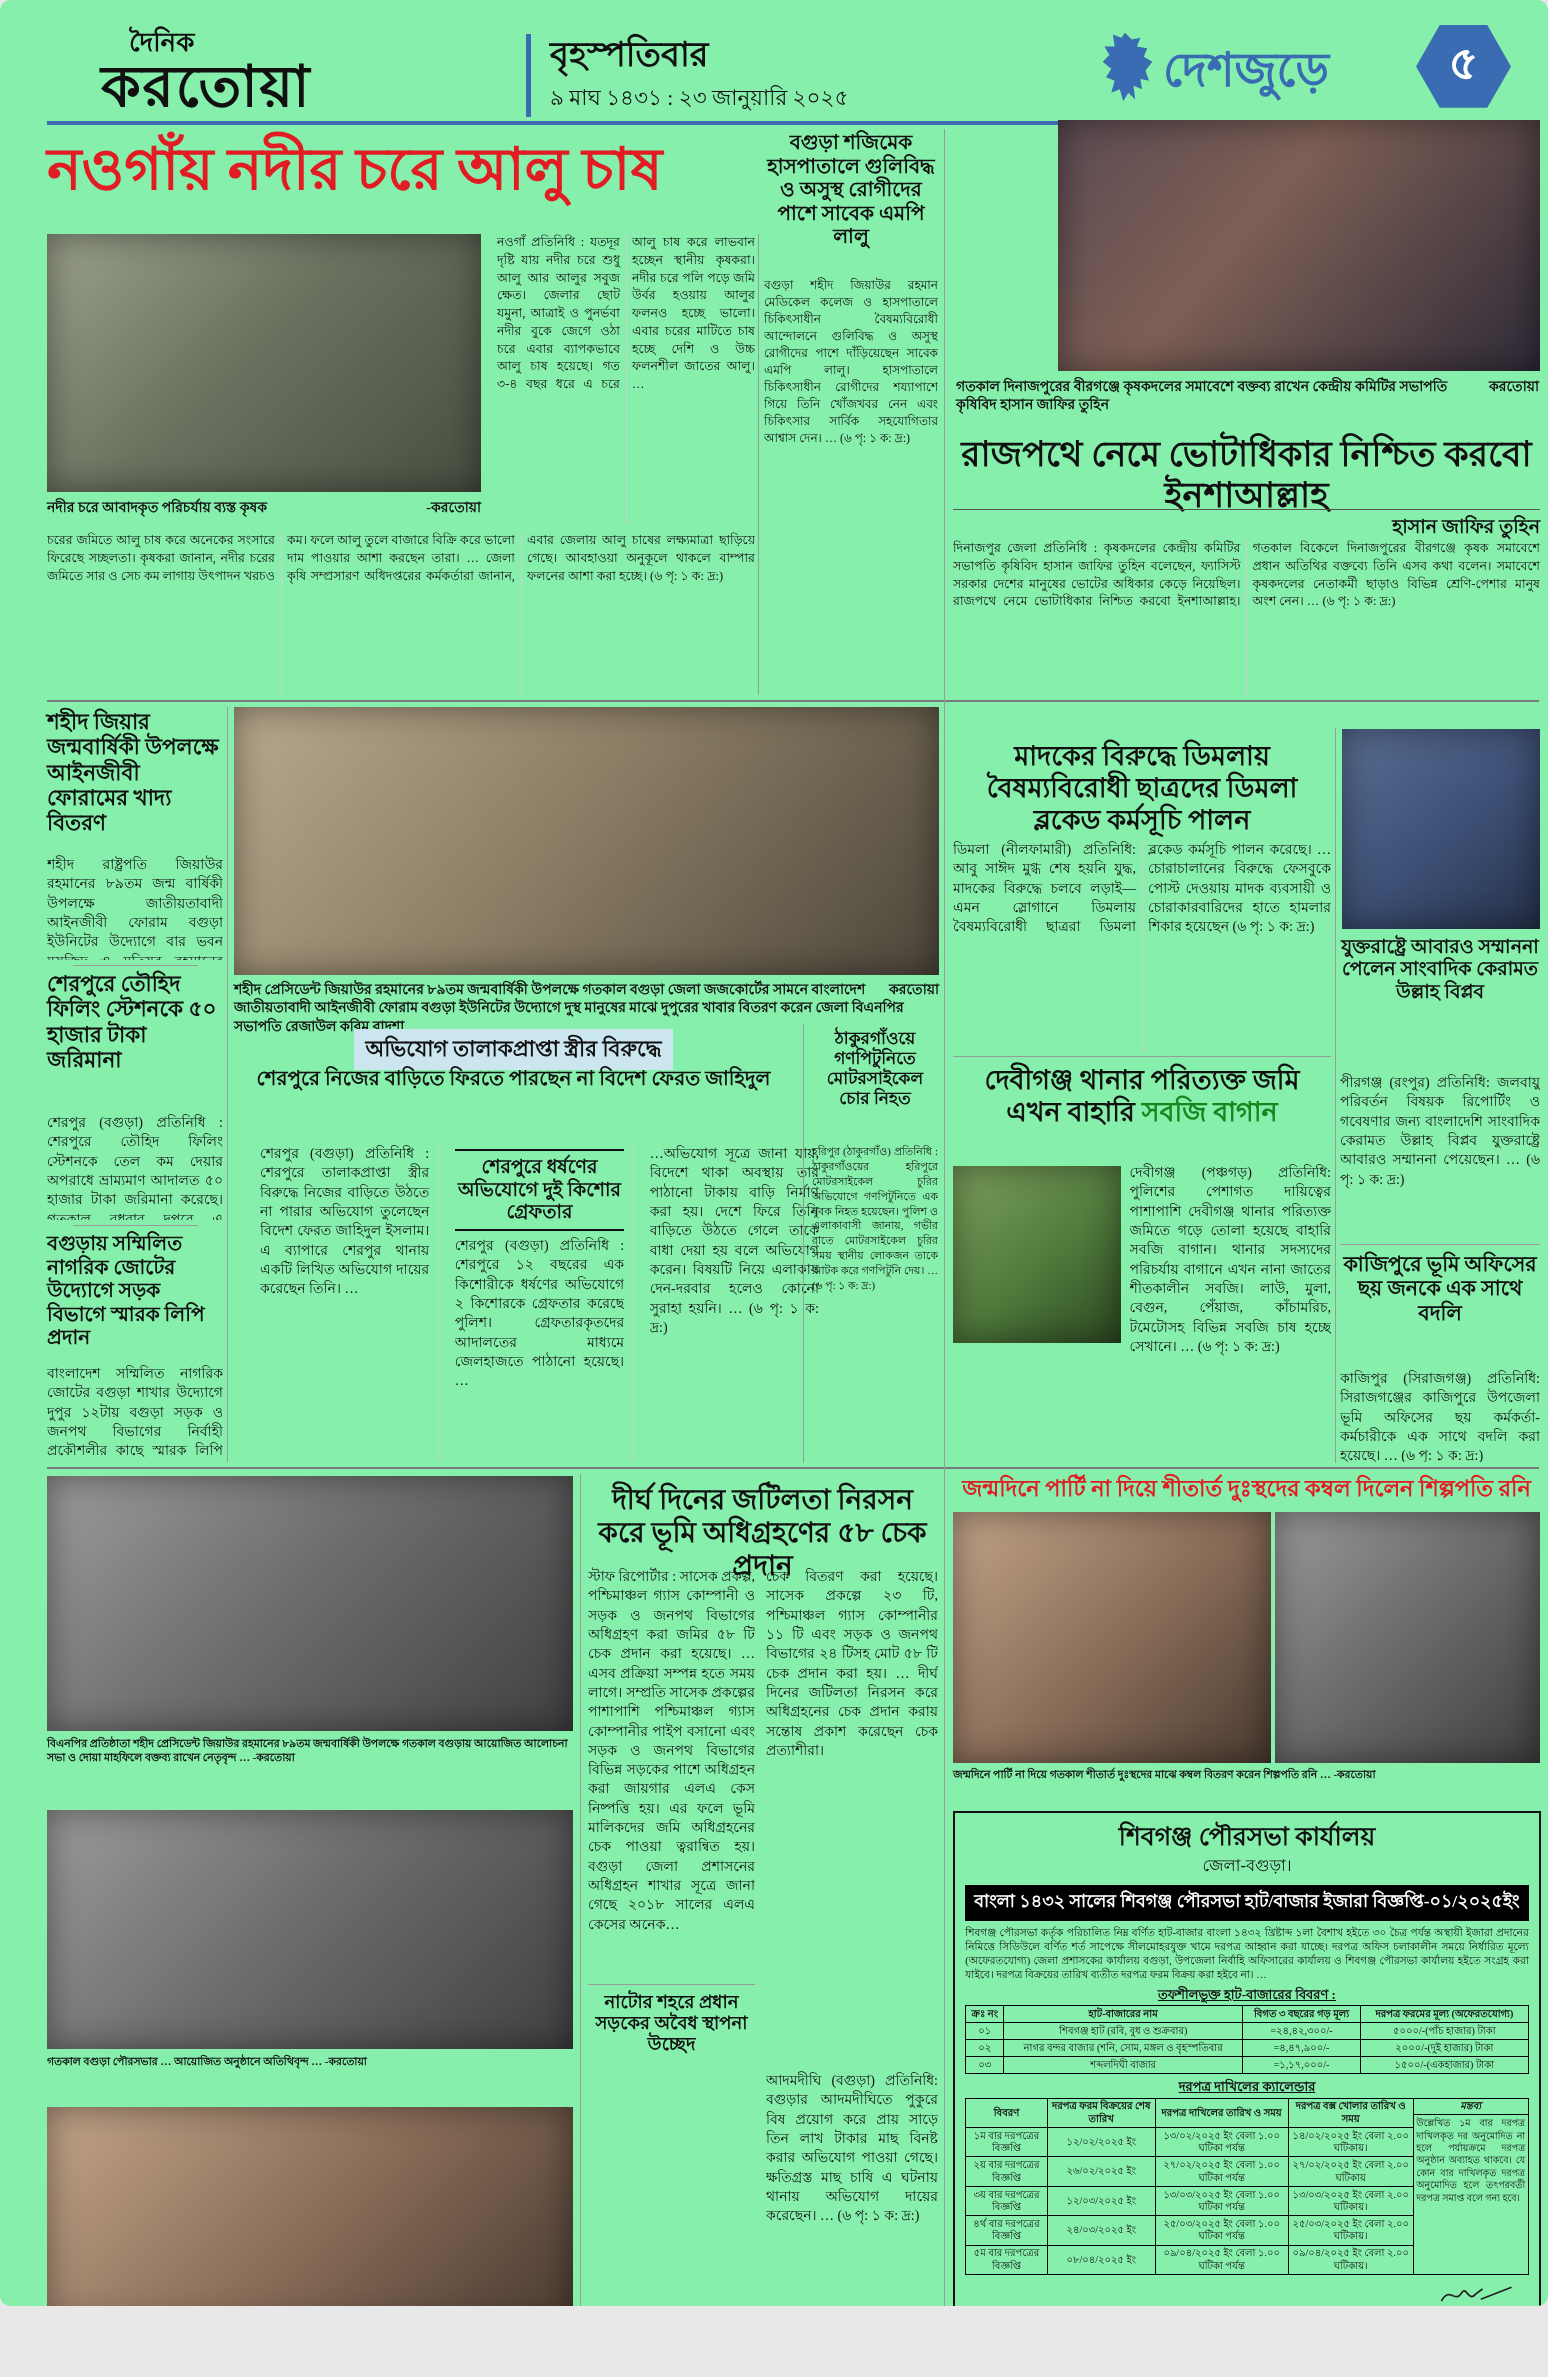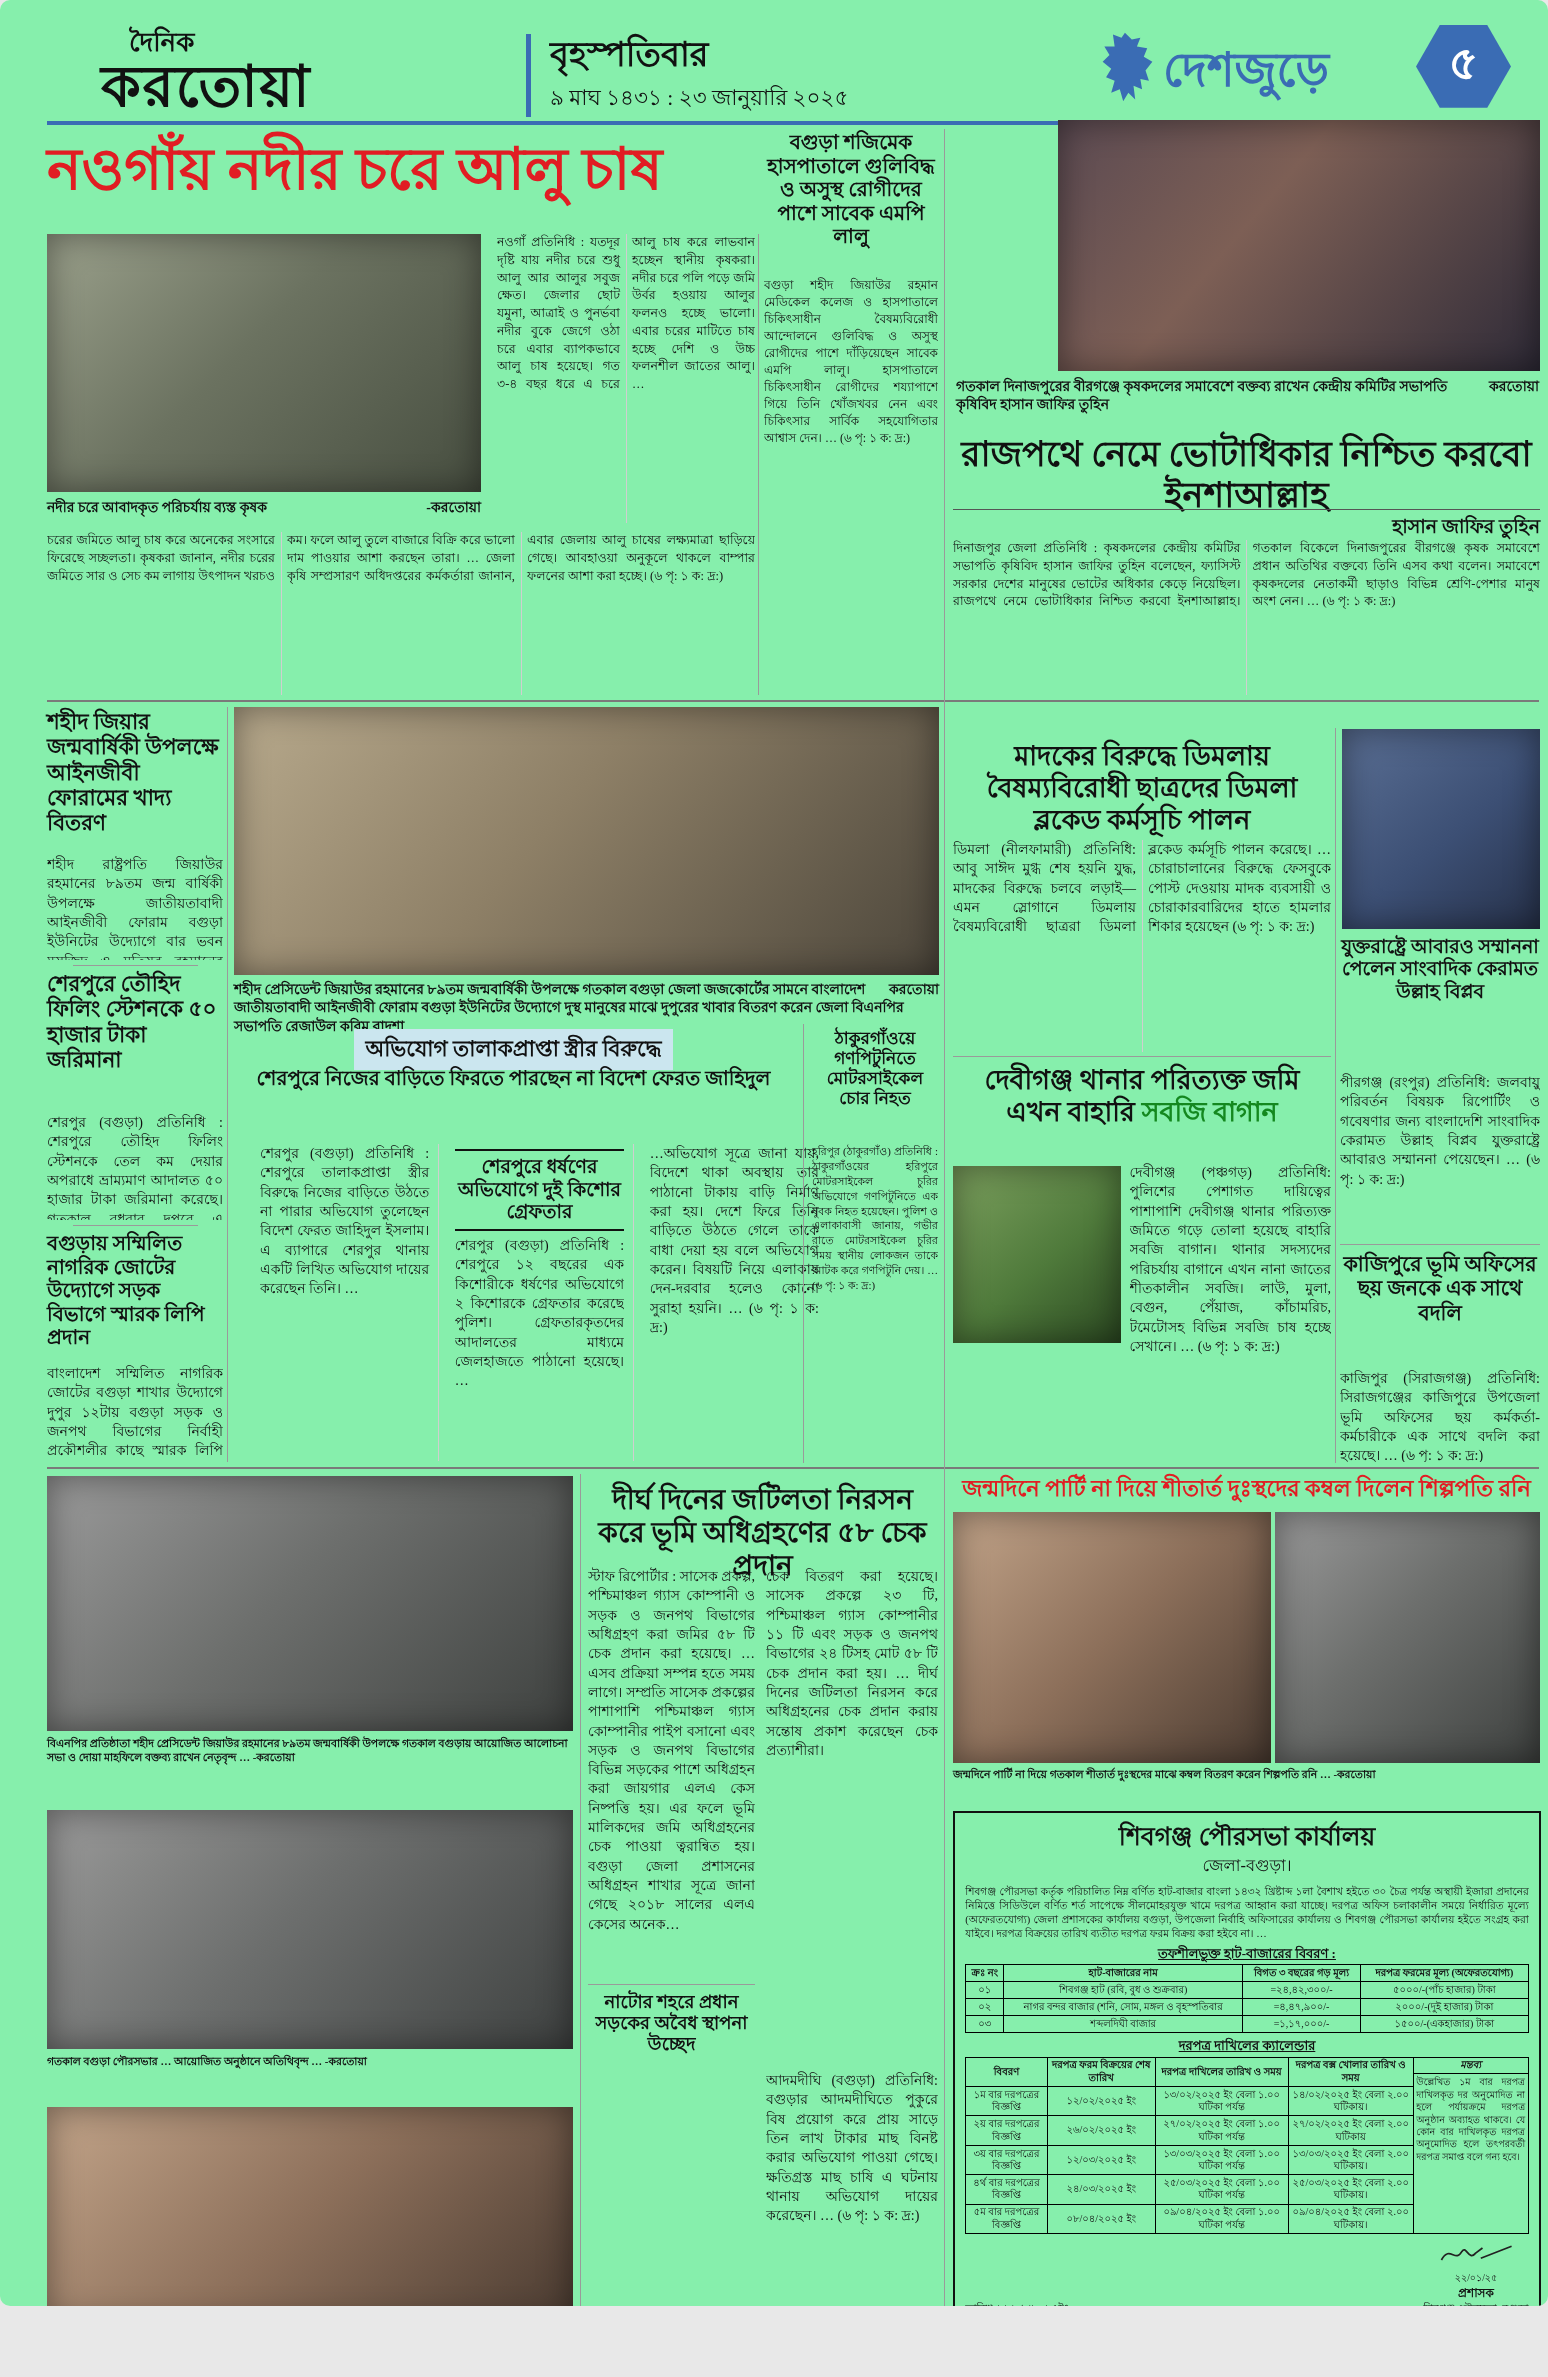--- a/index.html
+++ b/index.html
@@ -160,20 +160,21 @@
   <div class="abs hl center" style="left:953px;top:1476px;width:587px;font-size:22.4px;color:#e11d23;">জন্মদিনে পার্টি না দিয়ে শীতার্ত দুঃস্থদের কম্বল দিলেন শিল্পপতি রনি</div>
   <div class="abs" style="left:953px;top:1512px;width:587px;height:251px;display:flex;gap:3.4px;">
     <div class="photo warm" style="flex:1.2;"></div>
     <div class="photo crowd" style="flex:1;"></div>
   </div>
   <div class="abs caption-sm" style="left:953px;top:1767px;width:587px;height:40px;">জন্মদিনে পার্টি না দিয়ে গতকাল শীতার্ত দুঃস্থদের মাঝে কম্বল বিতরণ করেন শিল্পপতি রনি … -করতোয়া</div>
 
   <div class="abs notice-box" style="left:953px;top:1811px;width:588px;height:554px;">
     <div class="hl center" style="font-size:25px;">শিবগঞ্জ পৌরসভা কার্যালয়</div>
     <div class="center" style="font-size:16.3px;margin:1.7px 0 5.2px;">জেলা-বগুড়া।</div>
+    <div class="bar">বাংলা ১৪৩২ সালের শিবগঞ্জ পৌরসভা হাট/বাজার ইজারা বিজ্ঞপ্তি-০১/২০২৫ইং</div>
     <div style="font-size:10.5px;line-height:1.32;text-align:justify;margin:5.2px 0;">শিবগঞ্জ পৌরসভা কর্তৃক পরিচালিত নিম্ন বর্ণিত হাট-বাজার বাংলা ১৪৩২ খ্রিষ্টাব্দ ১লা বৈশাখ হইতে ৩০ চৈত্র পর্যন্ত অস্থায়ী ইজারা প্রদানের নিমিত্তে সিডিউলে বর্ণিত শর্ত সাপেক্ষে সীলমোহরযুক্ত খামে দরপত্র আহ্বান করা যাচ্ছে। দরপত্র অফিস চলাকালীন সময়ে নির্ধারিত মূল্যে (অফেরতযোগ্য) জেলা প্রশাসকের কার্যালয় বগুড়া, উপজেলা নির্বাহি অফিসারের কার্যালয় ও শিবগঞ্জ পৌরসভা কার্যালয় হইতে সংগ্রহ করা যাইবে। দরপত্র বিক্রয়ের তারিখ ব্যতীত দরপত্র ফরম বিক্রয় করা হইবে না। …</div>
 
     <div class="hl center underline" style="font-size:13px;margin:3.4px 0;">তফশীলভুক্ত হাট-বাজারের বিবরণ :</div>
     <table>
       <thead>
         <tr>
             <th>ক্রঃ নং</th>
             <th>হাট-বাজারের নাম</th>
             <th>বিগত ৩ বছরের গড় মূল্য</th>
             <th>দরপত্র ফরমের মূল্য (অফেরতযোগ্য)</th>

